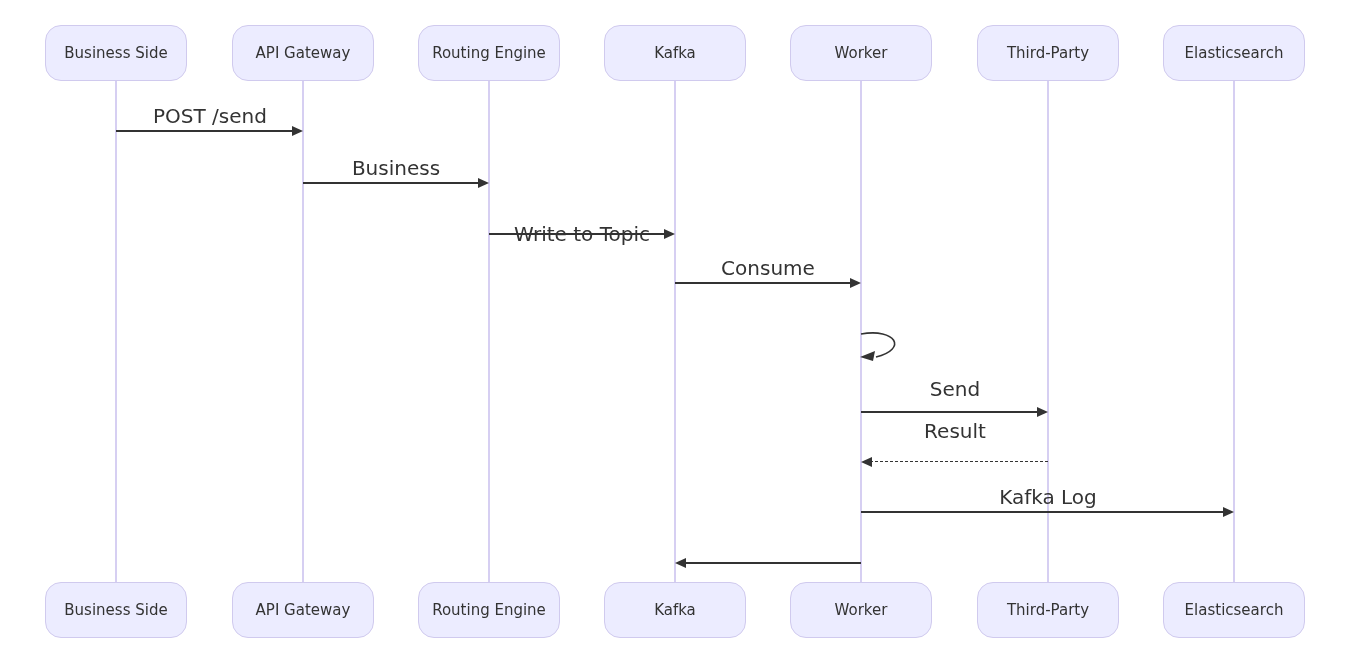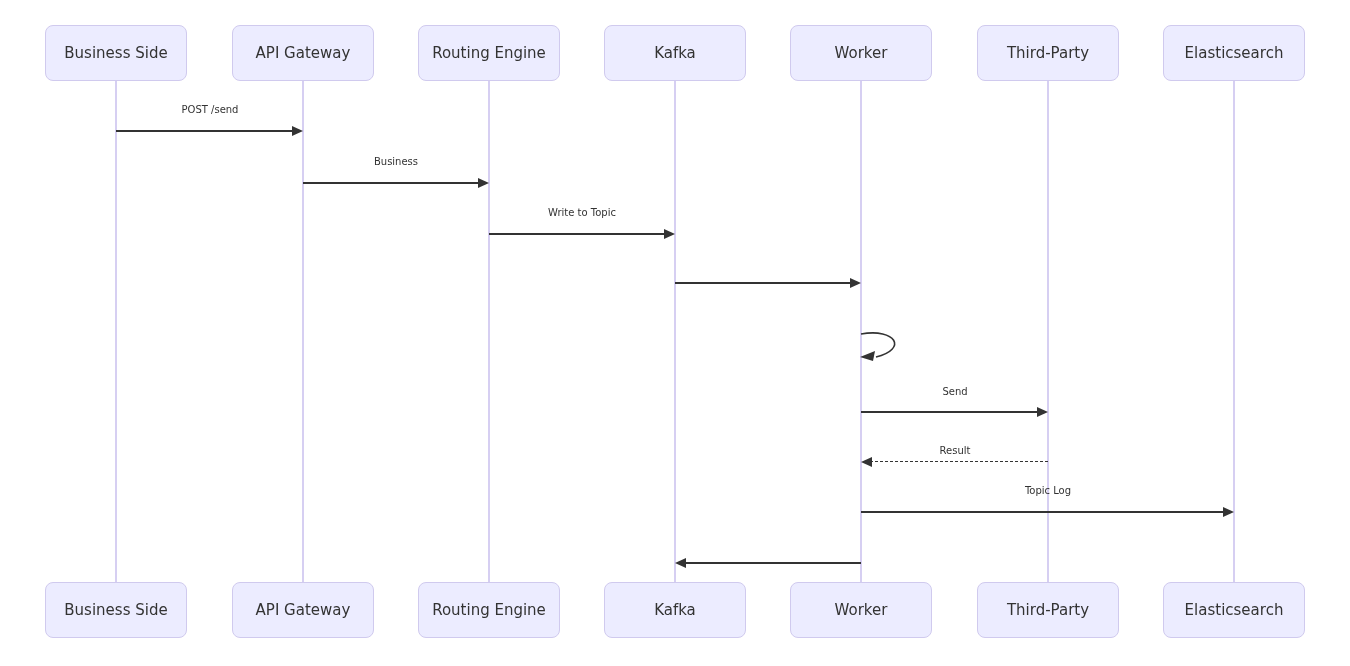--- a/index.html
+++ b/index.html
@@ -14,21 +14,21 @@
     height: 666px;
     background: #ffffff;
     overflow: hidden;
   }
   .actor-box {
     position: absolute;
     width: 142px;
     height: 56px;
     background: #ECECFF;
     border: 1px solid #d0caee;
-    border-radius: 8px;
+    border-radius: 16px;
     box-sizing: border-box;
     display: flex;
     align-items: center;
     justify-content: center;
     font-size: 15px;
     color: #333333;
     text-align: center;
   }
   .actor-box.top { top: 25px; }
   .actor-box.bottom { top: 582px; }
@@ -36,21 +36,21 @@
     position: absolute;
     top: 81px;
     width: 1.5px;
     height: 501px;
     background: #d6cff2;
   }
   .msg-label {
     position: absolute;
     width: 300px;
     text-align: center;
-    font-size: 10px;
+    font-size: 20px;
     color: #333333;
     white-space: nowrap;
   }
   .msg-line {
     position: absolute;
     height: 0;
     border-top: 2px solid #333333;
   }
   .msg-line.dashed {
     border-top: 1.6px dashed #333333;
@@ -135,40 +135,41 @@
     </div>
 
   <div class="msg-label" style="left:60px;top:104px">POST /send</div>
   <div class="msg-line" style="left:116px;top:130px;width:179px"></div>
   <div class="arrow-right" style="left:292px;top:126px"></div>
 
   <div class="msg-label" style="left:246px;top:156px">Business</div>
   <div class="msg-line" style="left:303px;top:182px;width:178px"></div>
   <div class="arrow-right" style="left:478px;top:178px"></div>
 
-  <div class="msg-label" style="left:432px;top:207px">Write to Topic</div>
+  <div class="msg-label" style="left:432px;top:222px">Write to Topic</div>
   <div class="msg-line" style="left:489px;top:233px;width:178px"></div>
   <div class="arrow-right" style="left:664px;top:229px"></div>
 
+  <div class="msg-label" style="left:618px;top:256px">Consume</div>
   <div class="msg-line" style="left:675px;top:282px;width:178px"></div>
   <div class="arrow-right" style="left:850px;top:278px"></div>
 
   <svg class="self-loop" viewBox="0 0 70 36">
     <path d="M 11 5 C 46 -1, 58 20, 26 28" fill="none" stroke="#333333" stroke-width="1.6"></path>
     <polygon points="10,28 25,22 23,32" fill="#333333"></polygon>
   </svg>
 
-  <div class="msg-label" style="left:805px;top:386px">Send</div>
+  <div class="msg-label" style="left:805px;top:377px">Send</div>
   <div class="msg-line" style="left:861px;top:411px;width:179px"></div>
   <div class="arrow-right" style="left:1037px;top:407px"></div>
 
-  <div class="msg-label" style="left:805px;top:445px">Result</div>
+  <div class="msg-label" style="left:805px;top:419px">Result</div>
   <div class="msg-line dashed" style="left:870px;top:461px;width:178px"></div>
   <div class="arrow-left" style="left:861px;top:457px"></div>
 
-  <div class="msg-label" style="left:898px;top:485px">Topic Log</div>
+  <div class="msg-label" style="left:898px;top:485px">Kafka Log</div>
   <div class="msg-line" style="left:861px;top:511px;width:365px"></div>
   <div class="arrow-right" style="left:1223px;top:507px"></div>
 
   <div class="msg-line" style="left:683px;top:562px;width:178px"></div>
   <div class="arrow-left" style="left:675px;top:558px"></div>
 
 </div>
 
 </body></html>

